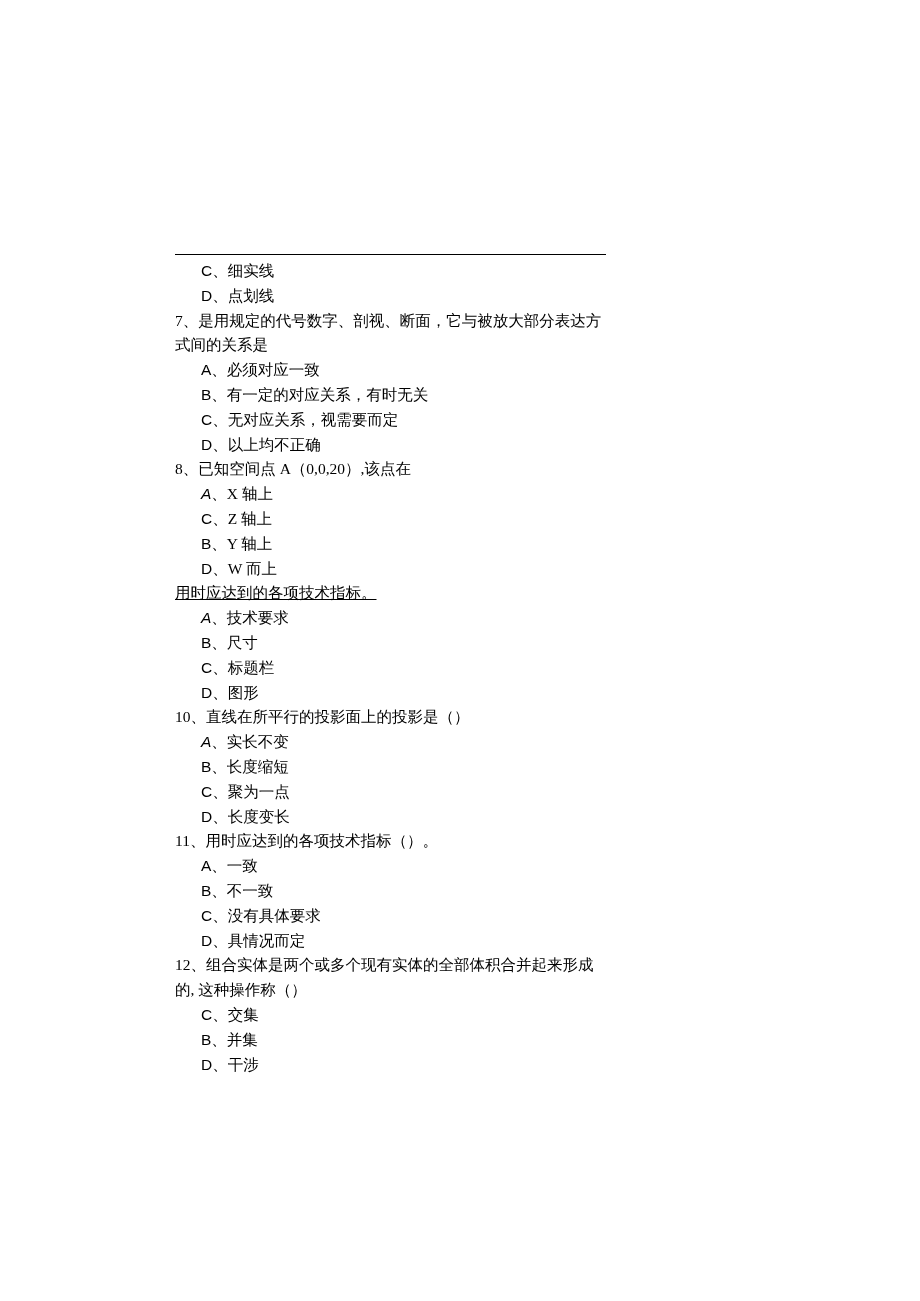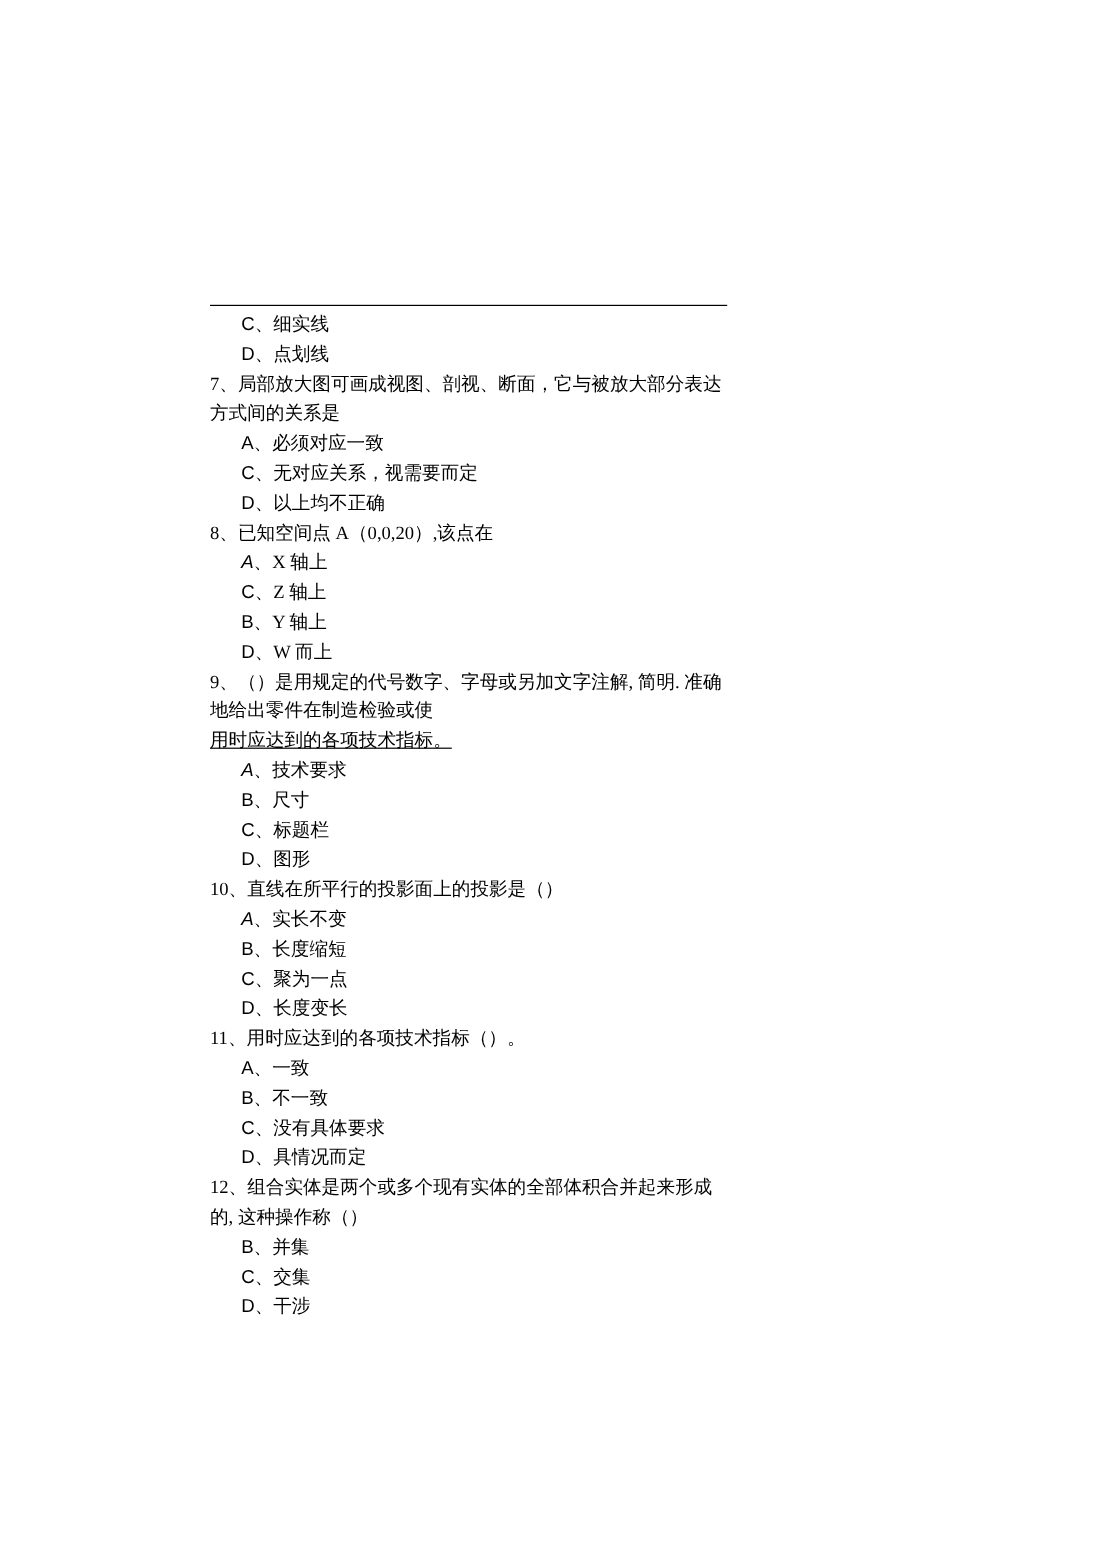--- a/index.html
+++ b/index.html
@@ -47,37 +47,35 @@
   <hr class="top-rule">
 
   <div class="opt-line">
     <span class="opt-letter">C</span><span>、</span><span>细实线</span>
   </div>
   <div class="opt-line">
     <span class="opt-letter">D</span><span>、</span><span>点划线</span>
   </div>
 
   <div class="q-line">
-    <span>7</span><span>、</span><span>局部放大图可画成视图、剖视、断面，它与被放大部分表达方式间的关系是</span>
+    <span>7</span><span>、</span><span>是用规定的代号数字、剖视、断面，它与被放大部分表达方式间的关系是</span>
   </div>
   <div class="opt-line"><span class="opt-letter">A</span><span>、</span><span>必须对应一致</span></div>
+  <div class="opt-line"><span class="opt-letter">B</span><span>、</span><span>有一定的对应关系，有时无关</span></div>
   <div class="opt-line"><span class="opt-letter">C</span><span>、</span><span>无对应关系，视需要而定</span></div>
   <div class="opt-line"><span class="opt-letter">D</span><span>、</span><span>以上均不正确</span></div>
 
   <div class="q-line">
     <span>8</span><span>、</span><span>已知空间点 A（0,0,20）,该点在</span>
   </div>
   <div class="opt-line"><span class="italic-A">A</span><span>、</span><span>X 轴上</span></div>
   <div class="opt-line"><span class="opt-letter">C</span><span>、</span><span>Z 轴上</span></div>
   <div class="opt-line"><span class="opt-letter">B</span><span>、</span><span>Y 轴上</span></div>
   <div class="opt-line"><span class="opt-letter">D</span><span>、</span><span>W 而上</span></div>
 
-  <div class="q-line">
-    <span>9</span><span>、</span><span>（）是用规定的代号数字、字母或另加文字注解, 简明. 准确地给出零件在制造检验或使</span>
-  </div>
   <div class="q-indent"><span>用时应达到的各项技术指标。</span></div>
   <div class="opt-line"><span class="italic-A">A</span><span>、</span><span>技术要求</span></div>
   <div class="opt-line"><span class="opt-letter">B</span><span>、</span><span>尺寸</span></div>
   <div class="opt-line"><span class="opt-letter">C</span><span>、</span><span>标题栏</span></div>
   <div class="opt-line"><span class="opt-letter">D</span><span>、</span><span>图形</span></div>
 
   <div class="q-line">
     <span>10</span><span>、</span><span>直线在所平行的投影面上的投影是（）</span>
   </div>
   <div class="opt-line"><span class="italic-A">A</span><span>、</span><span>实长不变</span></div>
@@ -89,17 +87,17 @@
     <span>11</span><span>、</span><span>用时应达到的各项技术指标（）。</span>
   </div>
   <div class="opt-line"><span class="opt-letter">A</span><span>、</span><span>一致</span></div>
   <div class="opt-line"><span class="opt-letter">B</span><span>、</span><span>不一致</span></div>
   <div class="opt-line"><span class="opt-letter">C</span><span>、</span><span>没有具体要求</span></div>
   <div class="opt-line"><span class="opt-letter">D</span><span>、</span><span>具情况而定</span></div>
 
   <div class="q-line">
     <span>12</span><span>、</span><span>组合实体是两个或多个现有实体的全部体积合并起来形成的, 这种操作称（）</span>
   </div>
+  <div class="opt-line"><span class="opt-letter">C</span><span>、</span><span>交集</span></div>
   <div class="opt-line"><span class="opt-letter">B</span><span>、</span><span>并集</span></div>
-  <div class="opt-line"><span class="opt-letter">C</span><span>、</span><span>交集</span></div>
   <div class="opt-line"><span class="opt-letter">D</span><span>、</span><span>干涉</span></div>
 
 </div>
 
 </body></html>

